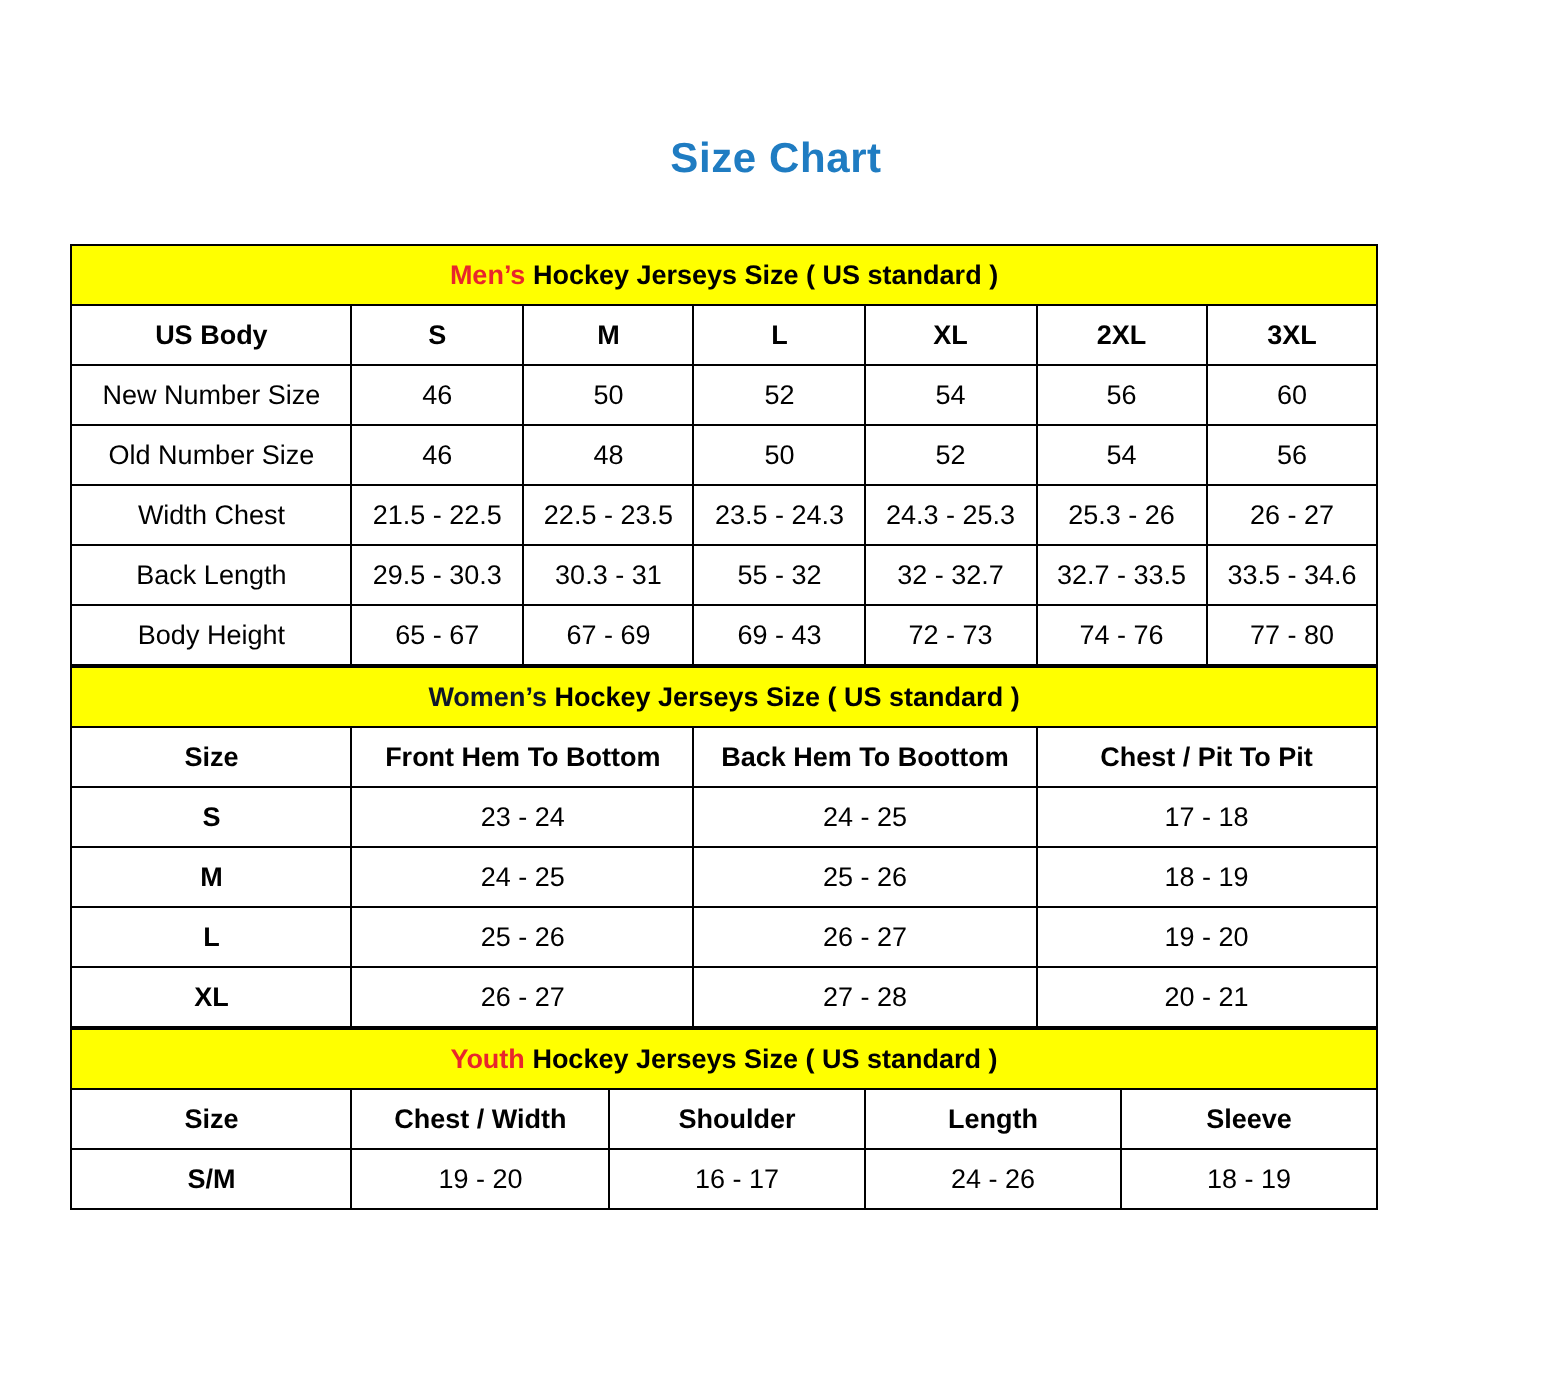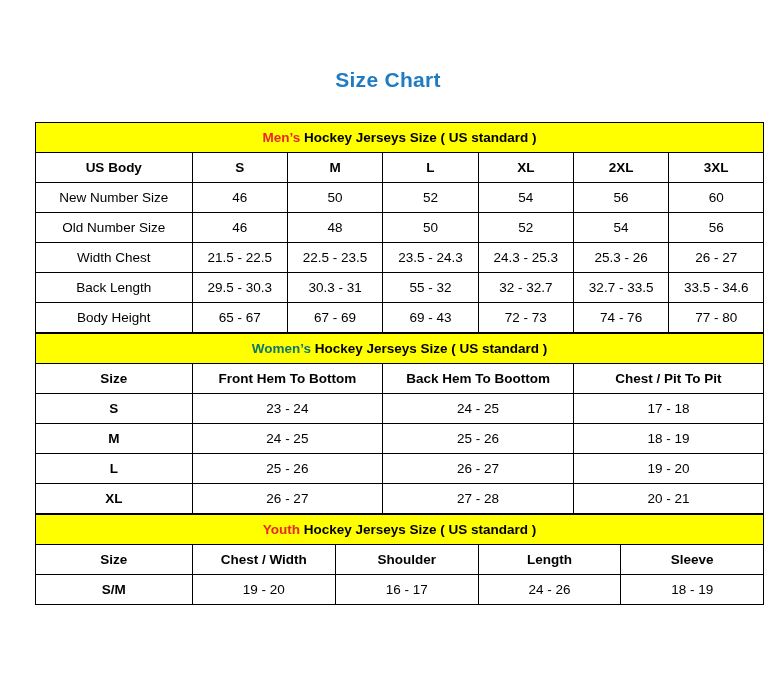--- a/index.html
+++ b/index.html
@@ -21,21 +21,21 @@
     font-size: 21px;
     font-weight: bold;
     margin: 0;
     padding-top: 68px;
     letter-spacing: 0.3px;
   }
   .chart-wrap {
     position: absolute;
     left: 35px;
     top: 122px;
-    width: 729px;
+    width: 654px;
   }
   table.size-table {
     border-collapse: collapse;
     width: 100%;
     table-layout: fixed;
   }
   table.size-table td {
     border: 1px solid #000000;
     text-align: center;
     vertical-align: middle;
@@ -43,21 +43,21 @@
     height: 27px;
     padding: 1px 2px;
   }
   .band {
     background: #ffff00;
     font-weight: bold;
     font-size: 15px;
     height: 31px;
   }
   .band .hl-men { color: #e8262c; }
-  .band .hl-women { color: #0f766e; }
+  .band .hl-women { color: #0f172a; }
   .band .hl-youth { color: #e8262c; }
   .hdr {
     font-weight: bold;
   }
   .rowlabel {
     font-weight: normal;
   }
   .bold {
     font-weight: bold;
   }

